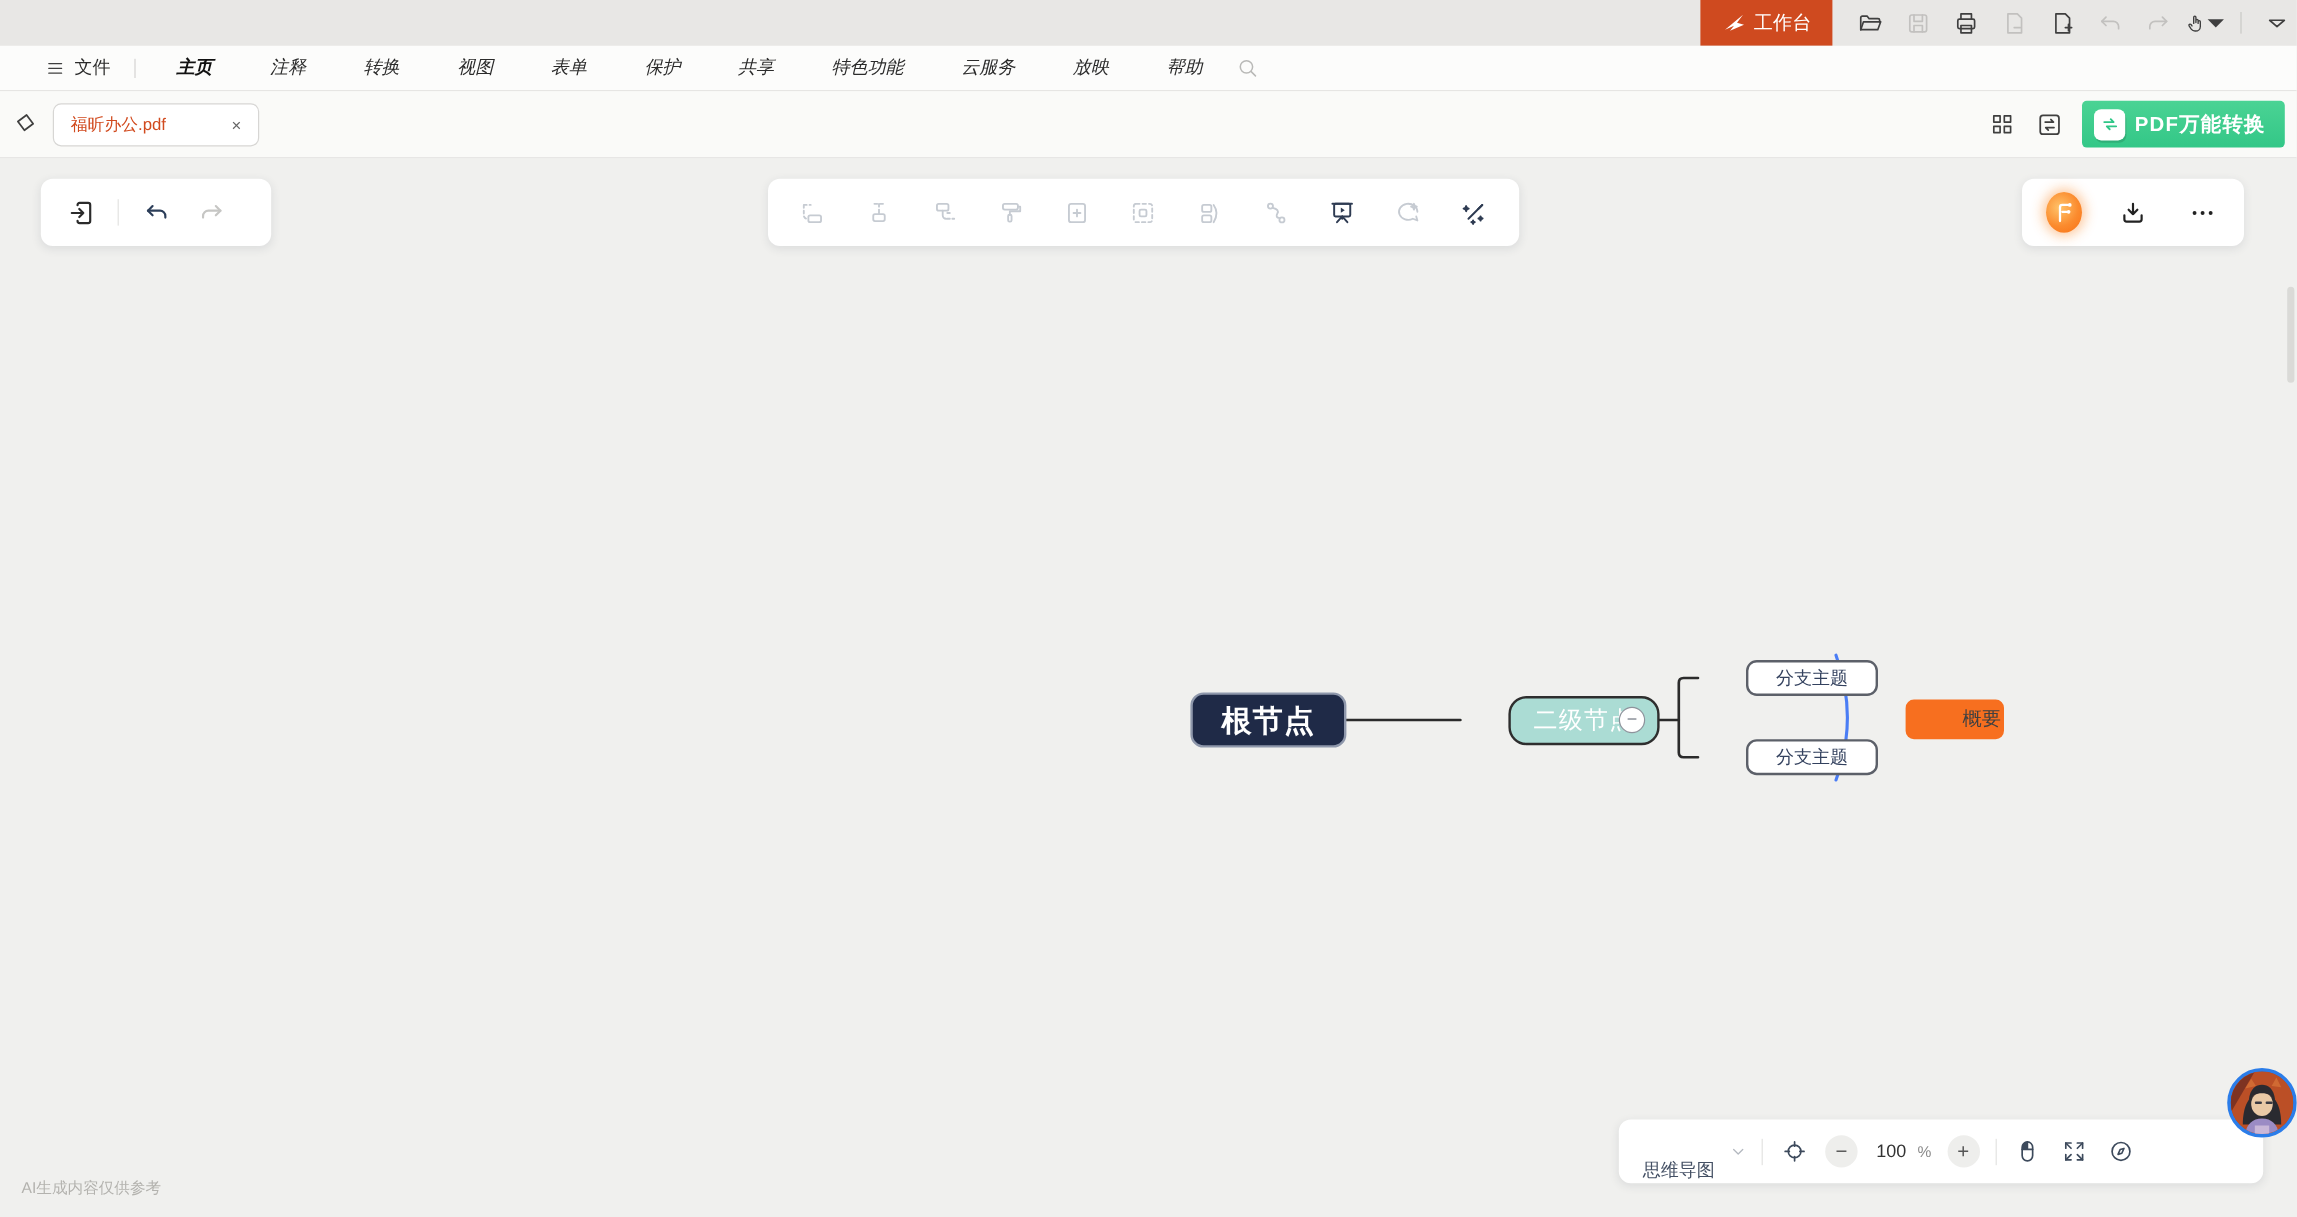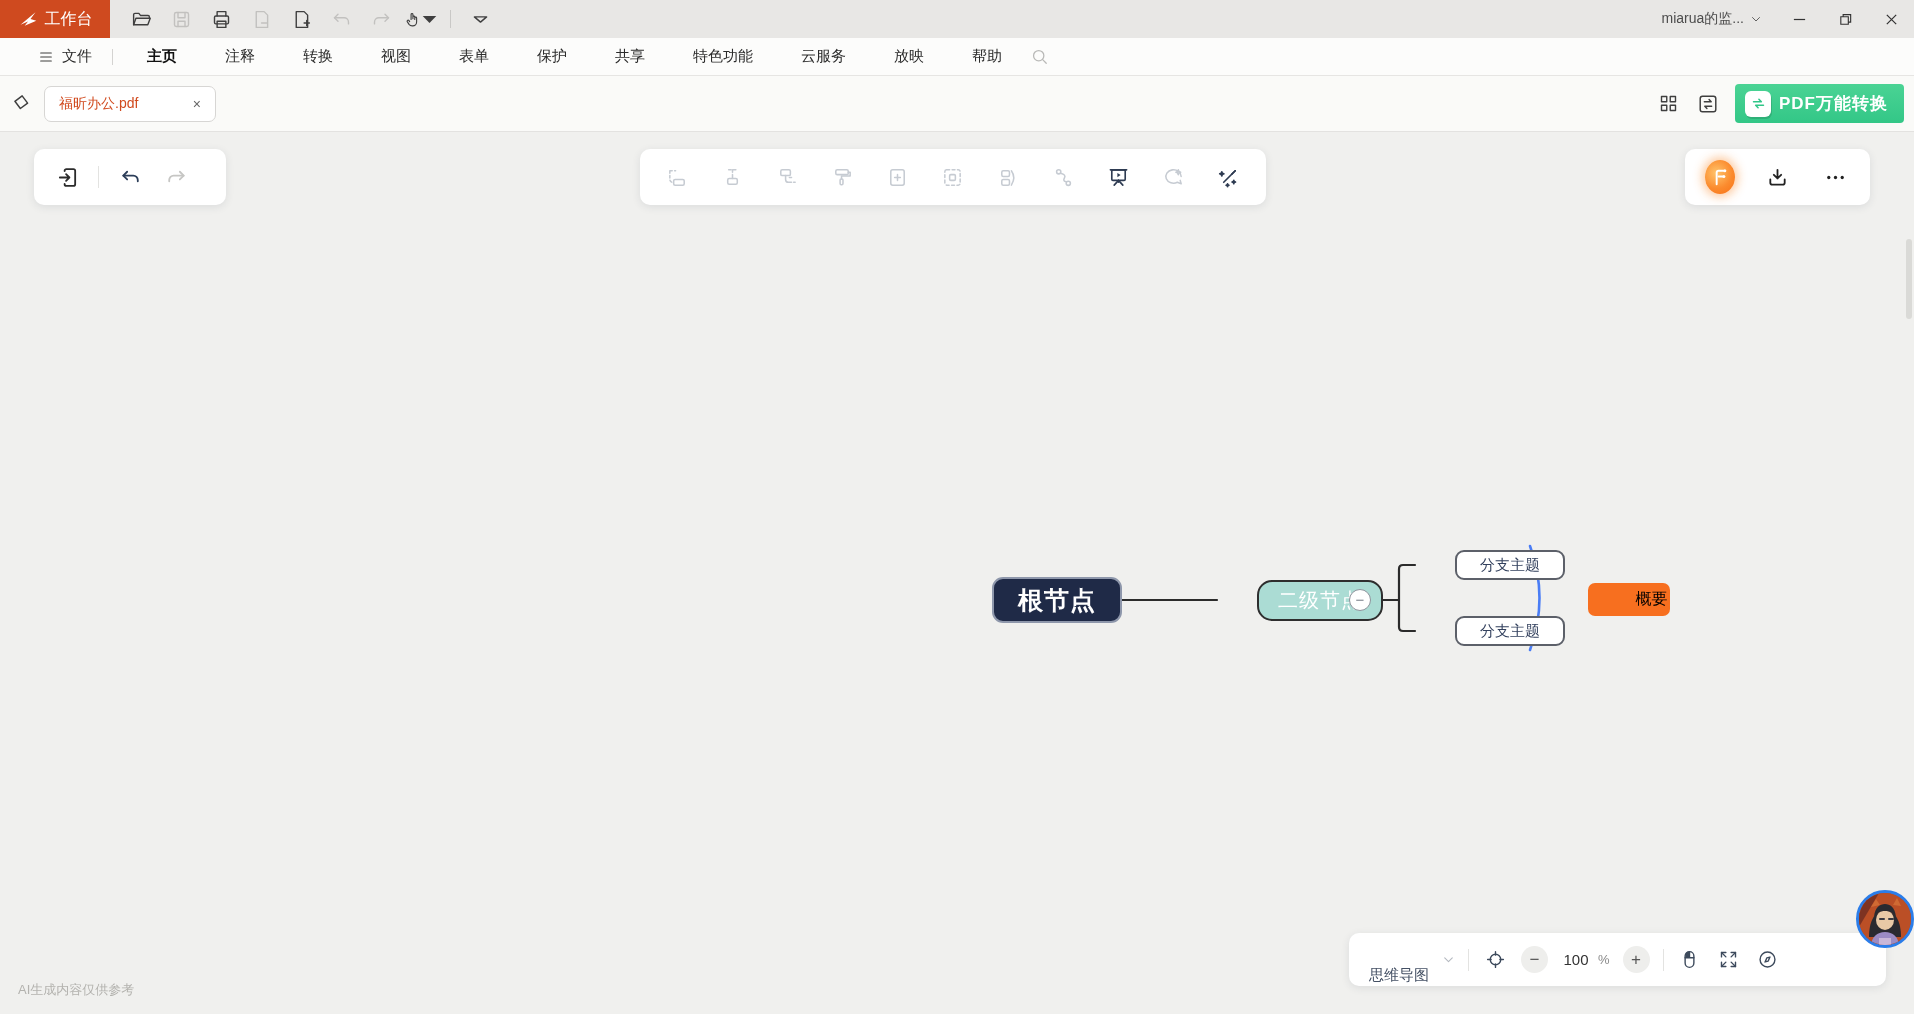--- a/index.html
+++ b/index.html
@@ -21,21 +21,21 @@
   .tb-right { margin-left:auto; display:flex; align-items:center; height:38px; }
   .user-chip { display:flex; align-items:center; gap:6px; font-size:14px; color:#4d4d4d; padding:0 14px; height:38px; }
   .win-btn { width:46px; height:38px; display:flex; align-items:center; justify-content:center; }
   .win-btn svg { width:15px; height:15px; }
 
   
   .menubar { height:38px; background:#fcfcfb; display:flex; align-items:center; padding-left:28px;
     border-bottom:1px solid #e6e5e3; }
   .menu-file { display:flex; align-items:center; gap:8px; font-size:15px; color:#2b2b2b; padding:0 10px; }
   .menu-sep { width:1px; height:16px; background:#d4d3d1; margin:0 10px; }
-  .menu-item { font-size:15px; color:#2b2b2b; padding:8px 24px; cursor:pointer; }
+  .menu-item { font-size:15px; color:#2b2b2b; padding:8px 24px; cursor:pointer;font-style:italic; }
   .menu-item.active { font-weight:bold; color:#111; }
   .menu-search { margin-left:4px; display:flex; align-items:center; }
 
   
   .tabstrip { height:56px; background:#fafaf8; border-bottom:1px solid #e3e2e0;
     display:flex; align-items:center; padding:0 10px 0 8px; position:relative; }
   .pen-wrap { width:26px; display:flex; justify-content:center; }
   .tab { width:172px; height:36px; margin-left:10px; background:#ffffff; border:1px solid #d7d6d4;
     border-radius:7px; display:flex; align-items:center; padding:0 10px 0 14px; }
   .tab-title { font-size:14px; color:#d14a1e; flex:1; white-space:nowrap; overflow:hidden; }
@@ -70,21 +70,21 @@
   .mm-lines { position:absolute; left:0; top:0; pointer-events:none; }
   .node { position:absolute; display:flex; align-items:center; justify-content:center;margin-left:40px; }
   .node-root { left:952px; top:445px; width:130px; height:46px; background:#1f2a47;
     border:2px solid #8e97ab; border-radius:11px; color:#fff; font-size:25px; font-weight:bold; letter-spacing:1px; }
   .node-second { left:1217px; top:448px; width:126px; height:41px; background:#abdcd4;
     border:2.5px solid #2e2e2e; border-radius:15px; color:#fff; font-size:20px; letter-spacing:1px; }
   .node-branch { width:110px; height:30px; left:1415px; background:#fff; border:2px solid #5c6069;
     border-radius:9px; color:#33415e; font-size:15px; }
   .branch-1 { top:418px; } .branch-2 { top:484px; }
   .node-summary { left:1548px; top:451px; width:82px; height:33px; background:#f76f1f;
-    border-radius:7px; color:#000000; font-size:16px;padding-left:45px; }
+    border-radius:7px; color:#404040; font-size:16px;padding-left:45px; }
   .collapse-dot { position:absolute; left:1349px; top:457px; width:22px; height:22px; border-radius:50%;
     background:#fff; border:1.8px solid #8e939c; display:flex; align-items:center; justify-content:center; }
   .collapse-dot span { color:#7d838d; font-size:15px; line-height:1; margin-top:-2px; }
 
   
   .statusbar { left:1349px; top:801px; width:537px; height:53px; padding:0 20px; gap:13px; }
   .mode-label { font-size:15px; color:#445064;margin-top:32px; }
   .sb-icon { display:flex; align-items:center; justify-content:center; width:26px; height:26px; }
   .sb-icon svg { width:21px; height:21px; }
   .sb-stroke { fill:none; stroke:#3d4a5c; stroke-width:1.6; stroke-linecap:round; stroke-linejoin:round; }
@@ -157,43 +157,20 @@
         <path class="ic-stroke" d="M10 12V4.8a1.3 1.3 0 012.6 0V11m0-2.5a1.3 1.3 0 012.6 0V12m0-2a1.3 1.3 0 012.6 0v5.5A5.5 5.5 0 0112.3 21h-.8a5.5 5.5 0 01-4.4-2.2L4.6 15a1.4 1.4 0 012.2-1.7L8 15"></path>
         </svg>
       <svg width="9" height="9" viewBox="0 0 10 10">
         <path d="M1 3l4 4 4-4z" fill="#3f3f3f"></path>
         </svg>
     </div>
     <div class="tb-sep"></div>
     <div class="tb-btn">
       <svg viewBox="0 0 24 24">
         <path class="ic-stroke" d="M5 9l7 6 7-6z"></path>
-        </svg>
-    </div>
-  </div>
-  <div class="tb-right">
-    <div class="user-chip">
-      <span>miarua的监...</span>
-      <svg width="12" height="12" viewBox="0 0 24 24">
-        <path class="ic-stroke" d="M5 9l7 7 7-7"></path>
-        </svg>
-    </div>
-    <div class="win-btn">
-      <svg viewBox="0 0 16 16">
-        <path d="M2 8h12" stroke="#333" stroke-width="1.3"></path>
-        </svg>
-    </div>
-    <div class="win-btn">
-      <svg viewBox="0 0 16 16">
-        <path d="M3 5h8v8H3zM5.5 5V2.8h8v8H11" fill="none" stroke="#333" stroke-width="1.2"></path>
-        </svg>
-    </div>
-    <div class="win-btn">
-      <svg viewBox="0 0 16 16">
-        <path d="M3 3l10 10M13 3L3 13" stroke="#333" stroke-width="1.3"></path>
         </svg>
     </div>
   </div>
 </div>
 
 <div class="menubar">
   <div class="menu-file">
     <svg width="16" height="16" viewBox="0 0 24 24">
       <path class="ic-stroke" d="M4 6h16M4 12h16M4 18h16"></path>
       </svg>

